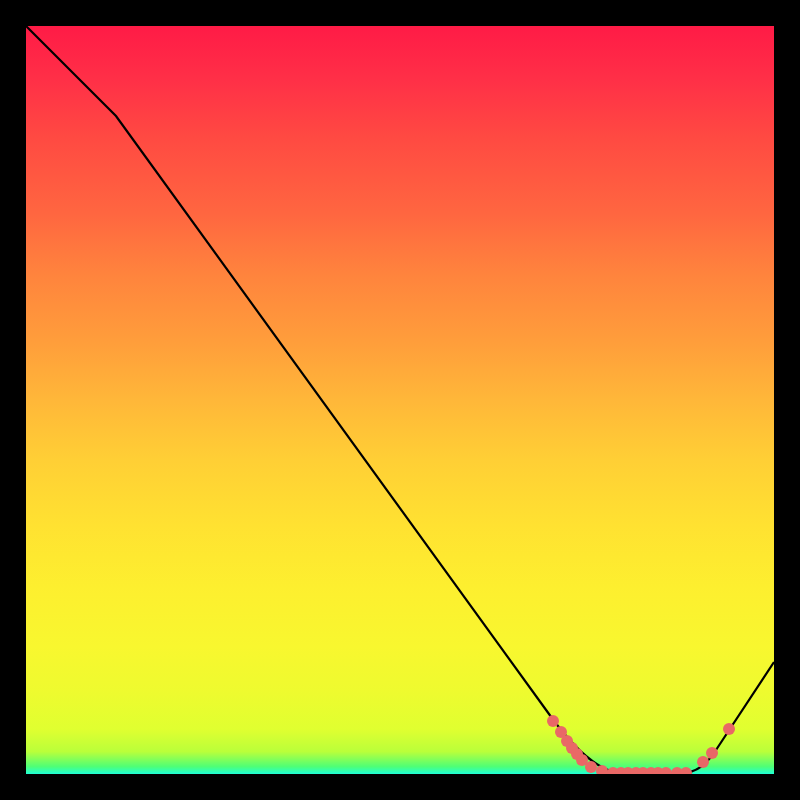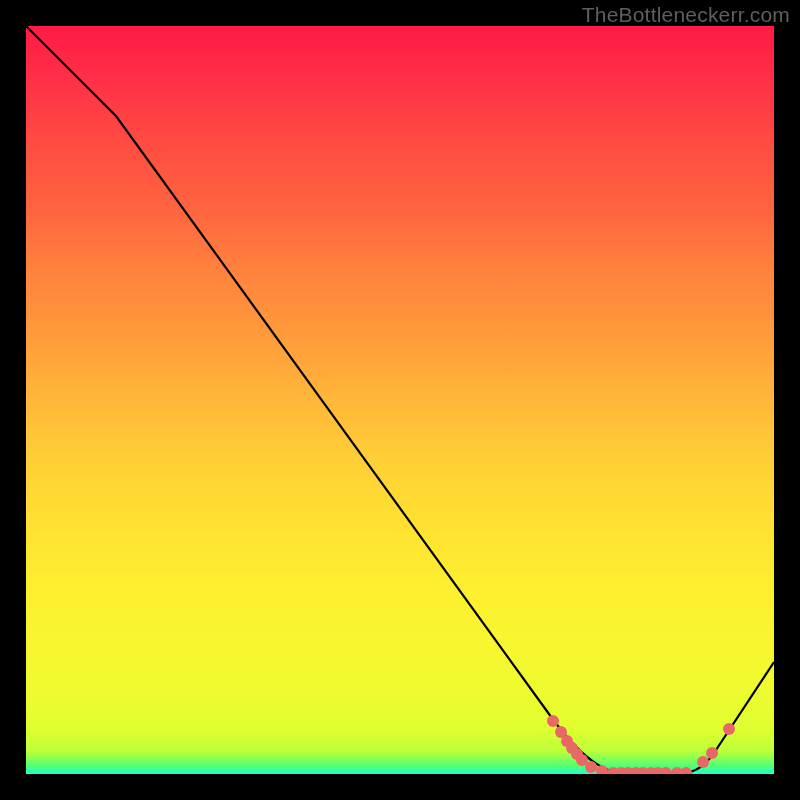--- a/index.html
+++ b/index.html
@@ -65,21 +65,20 @@
     top: 0;
     width: 100%;
     height: 100%;
     z-index: 10;
   }
 </style>
 </head>
 <body>
 
 <div class="outer">
-  <div class="watermark">TheBottleneckerr.com</div>
   <div class="plot">
     <div class="gradient-bg"></div>
     <svg class="curve" viewBox="0 0 748 748" preserveAspectRatio="none">
       <path d="M 0 0
                L 52 52
                Q 75 75 90 90
                L 523 688
                Q 560 740 591 747
                L 658 747
                Q 676 746 690 724

